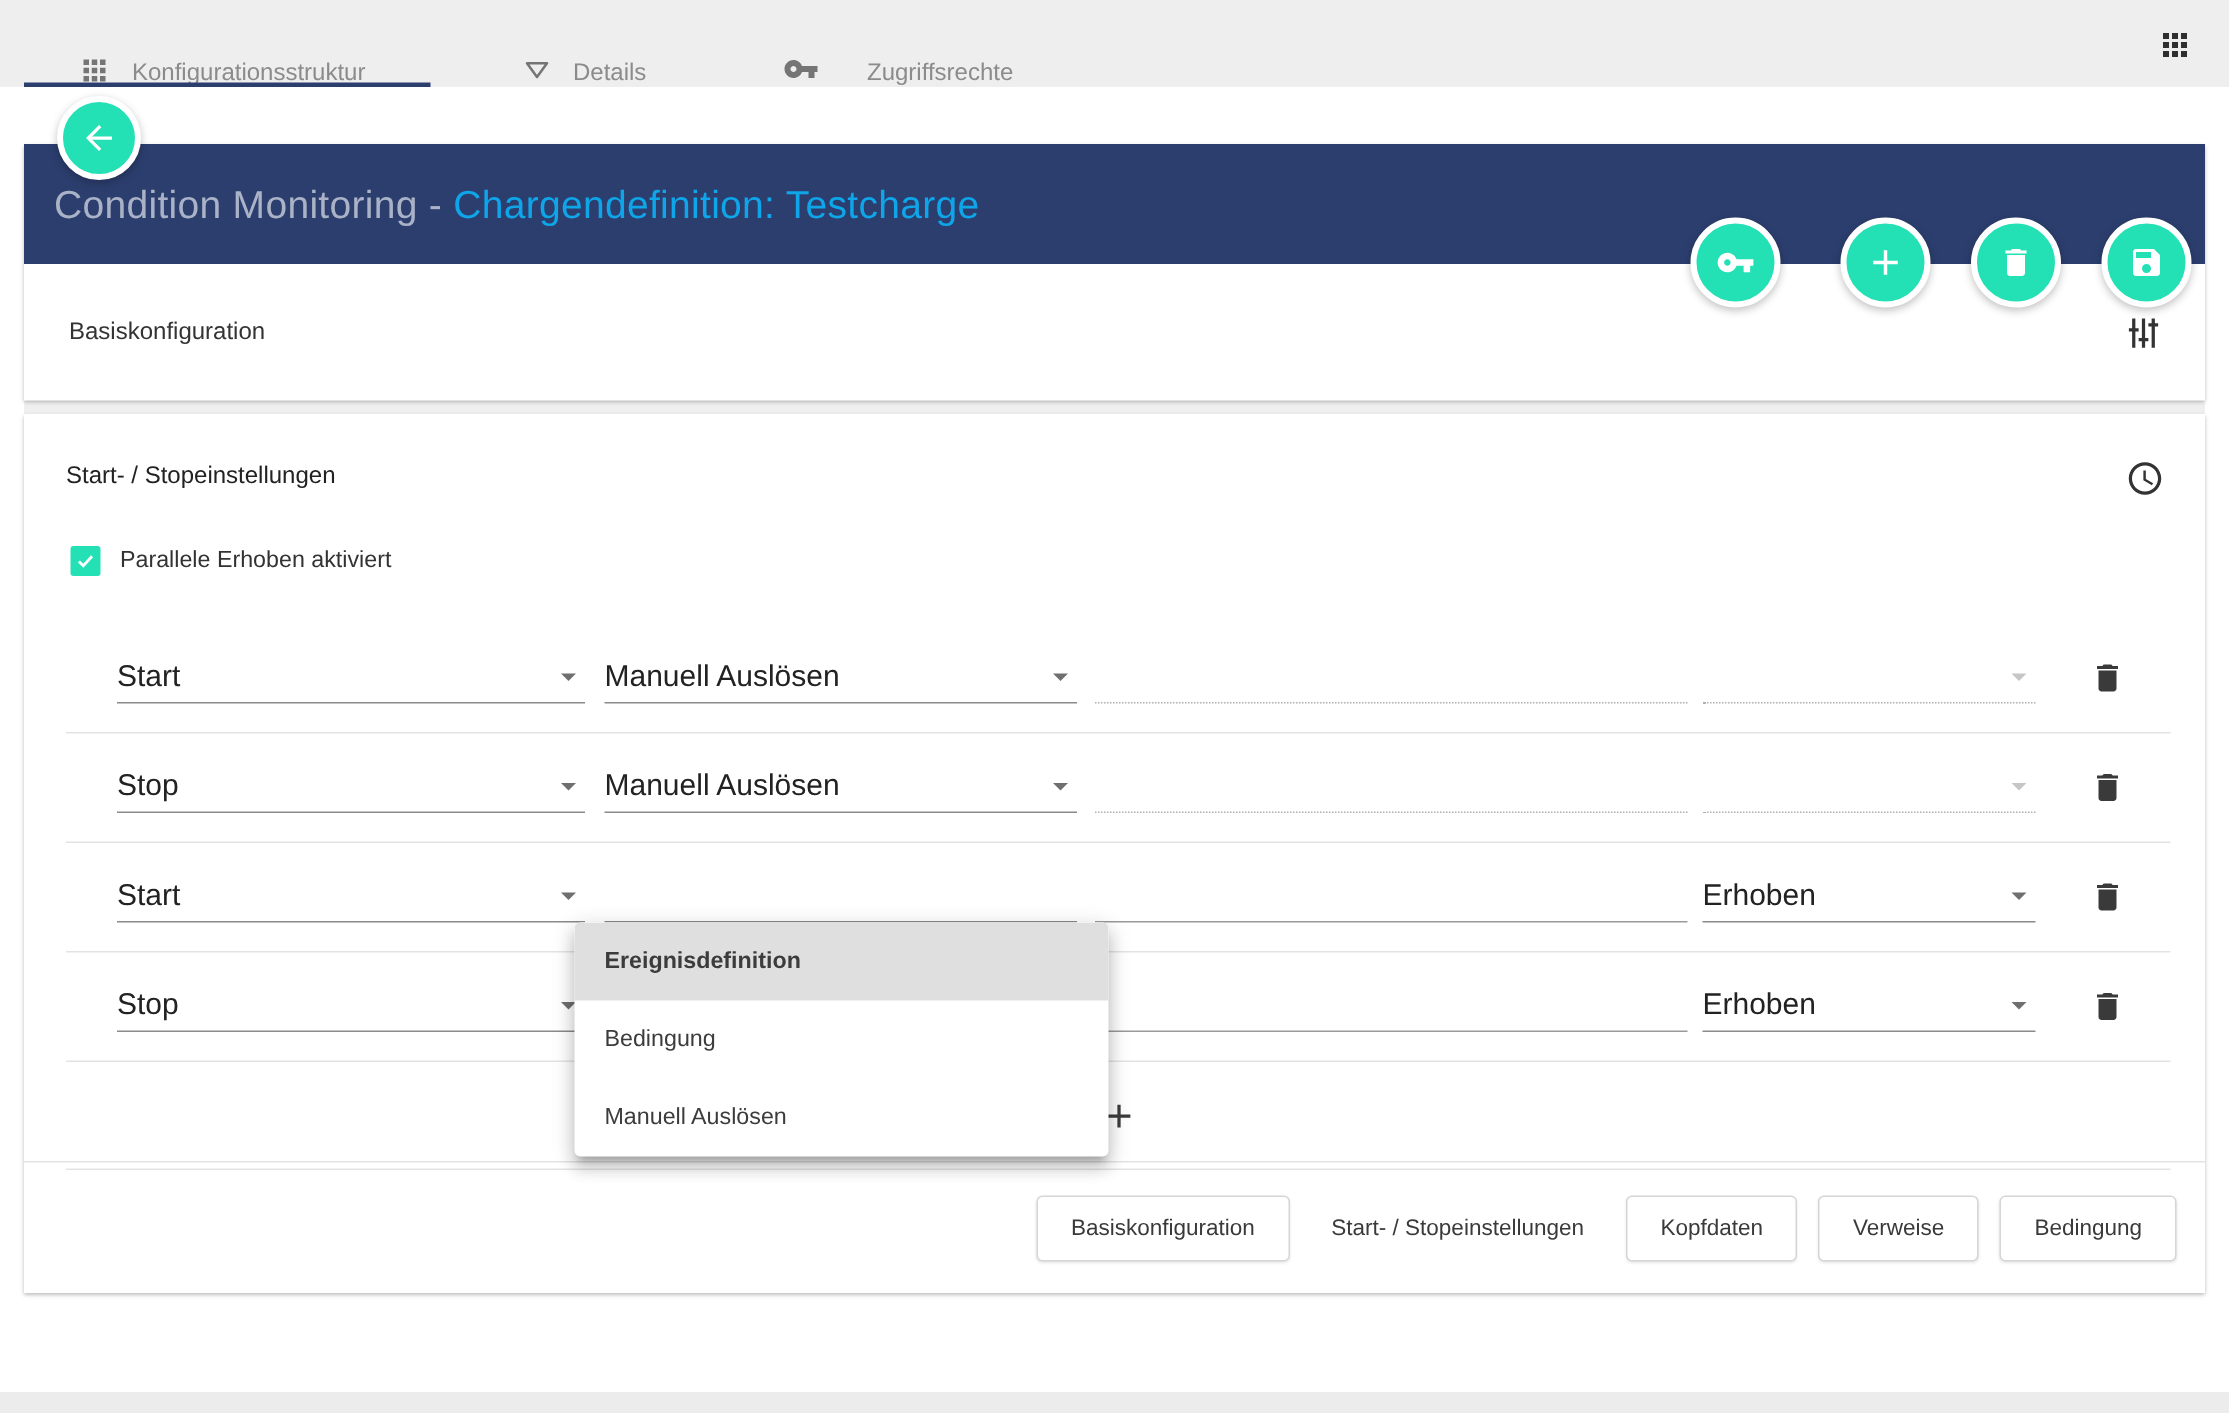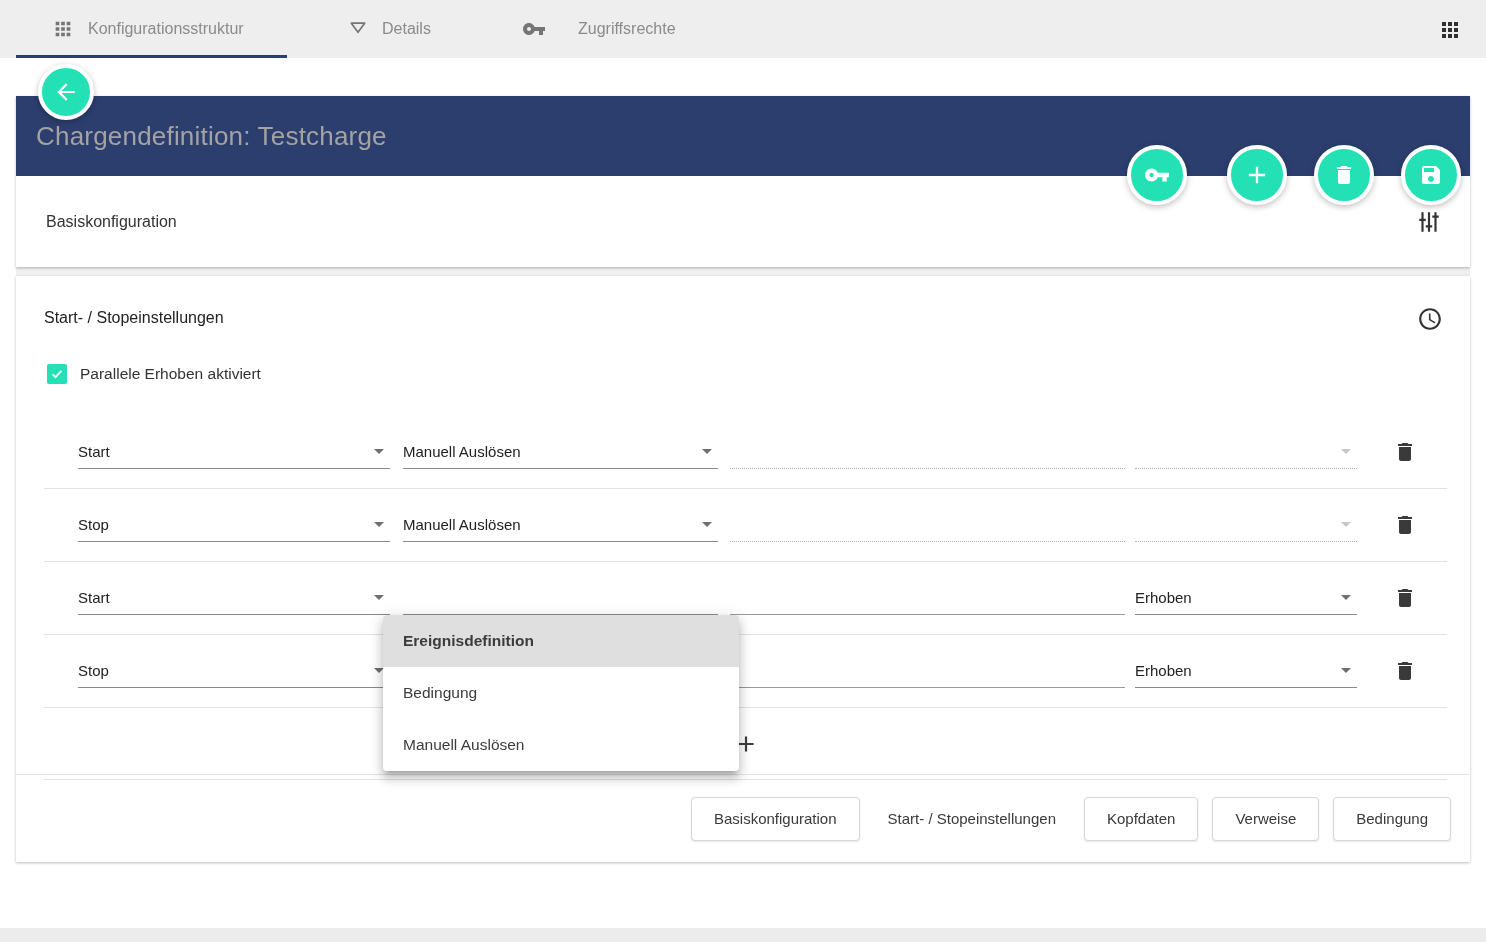--- a/index.html
+++ b/index.html
@@ -13,21 +13,21 @@
   }
   svg { display:block; }
 
   
   .topbar {
     position:absolute; left:0; top:0; width:1486px; height:58px;
     background:#eeeeee;
   }
   .tab {
     position:absolute; top:0; height:58px;
-    display:flex; align-items:center; gap:14px;
+    display:flex; align-items:flex-end; gap:14px;
     color:#8b8b8b; font-size:16px; cursor:pointer;
   }
   .tab .ticon { color:#757575; }
   .tab1 { left:52px; }
   .tab2 { left:348px; }
   .tab3 { left:522px;gap:32px; }
   .tab-underline {
     position:absolute; left:16px; top:55px; width:271px; height:3px;
     background:#2c3e6e;
   }
@@ -57,21 +57,21 @@
     position:absolute; left:16px; top:96px; width:1454px; height:171px;
     background:#fff; box-shadow:0 1px 3px rgba(0,0,0,0.18), 0 1px 2px rgba(0,0,0,0.10);
     z-index:10;
   }
   .header-navy {
     height:80px; background:#2c3e6e;
     display:flex; align-items:center; padding-left:20px;
     font-size:26px; letter-spacing:0.2px;
   }
   .title-prefix { color:#a9b2c6; font-weight:400; white-space:pre; }
-  .title-name   { color:#a3a3a3; font-weight:500; }
+  .title-name   { color:#0ea5e9; font-weight:500; }
   .header-white {
     position:relative; height:91px;
     display:flex; align-items:center; padding-left:30px;
     font-size:16px; color:#333;
   }
   .tune { position:absolute; right:28px; top:50%; margin-top:-13px; color:#333; cursor:pointer; }
 
   
   .main-card {
     position:absolute; left:16px; top:276px; width:1454px; height:586px;
@@ -98,21 +98,21 @@
   .trow {
     display:flex; align-items:center; height:73px;
     border-bottom:1px solid #e3e3e3;
   }
   .c1 { width:312px; margin-left:34px; }
   .c2 { width:315px; margin-left:13px; }
   .c3 { width:395px; margin-left:12px; }
   .c4 { width:222px; margin-left:10px; }
   .sel {
     position:relative; height:34px; display:flex; align-items:center;
-    border-bottom:1px solid #8a8a8a; font-size:15px; color:#222; cursor:pointer;
+    border-bottom:1px solid #8a8a8a; font-size:20px; color:#222; cursor:pointer;
   }
   .sel .arr {
     position:absolute; right:6px; top:14px; width:0; height:0;
     border:5px solid transparent; border-top-color:#6f6f6f;
   }
   .sel.disabled { border-bottom:1px dotted #b0b0b0; }
   .sel.disabled .arr { border-top-color:#c6c6c6; }
   .field { height:34px; cursor:text; }
   .field.dotted { border-bottom:1px dotted #b0b0b0; }
   .field.solid  { border-bottom:1px solid #9a9a9a; }
@@ -197,20 +197,21 @@
 <button class="fab back-fab">
   <span>
     <svg width="26" height="26" viewBox="0 0 24 24">
         <path fill="#fff" d="M20 11H7.83l5.59-5.59L12 4l-8 8 8 8 1.41-1.41L7.83 13H20v-2z"></path>
       </svg>
   </span>
 </button>
 
 <div class="header-card">
   <div class="header-navy">
+    <span class="title-prefix">Condition Monitoring - </span>
     <span class="title-name">Chargendefinition: Testcharge</span>
   </div>
   <div class="header-white">
     <span>Basiskonfiguration</span>
     <span class="tune">
       <svg width="26" height="26" viewBox="0 0 24 24">
           <path fill="currentColor" d="M5 3v6H3v2h2v10h2V11h2V9H7V3H5zm6 0v12H9v2h2v4h2v-4h2v-2h-2V3h-2zm6 0v3h-2v2h2v13h2V8h2V6h-2V3h-2z"></path>
         </svg>
     </span>
   </div>

